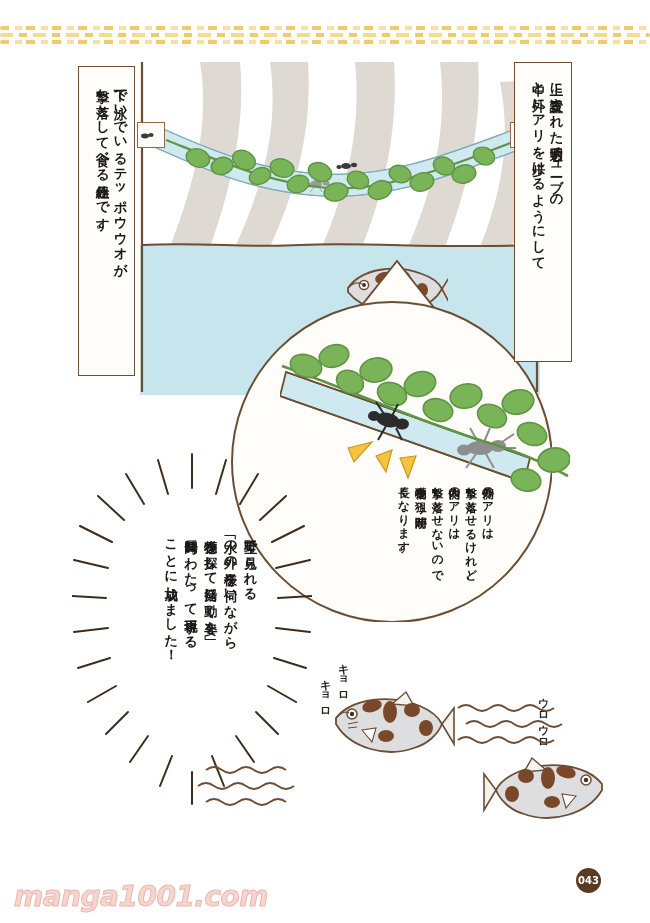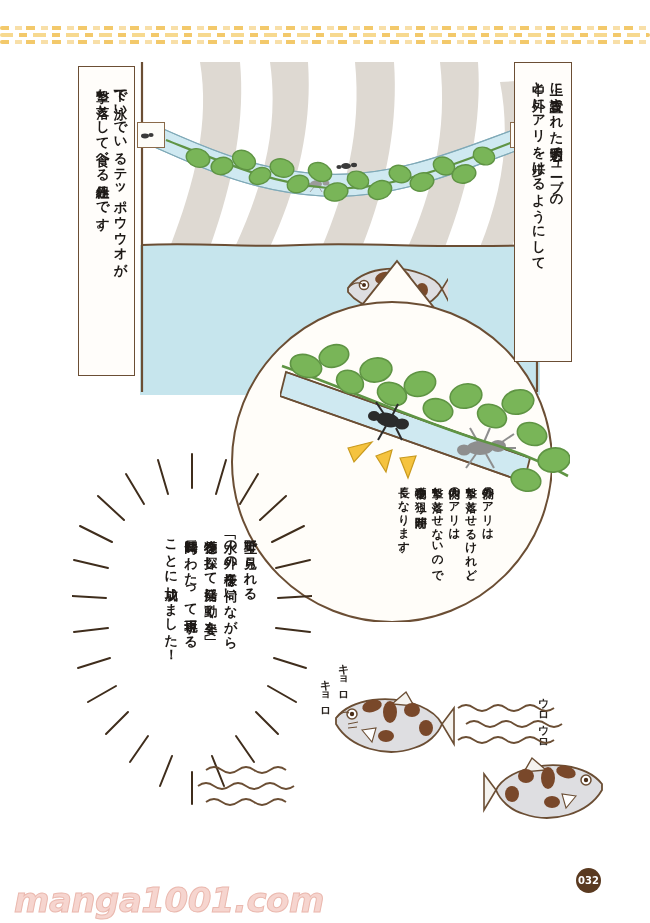--- a/index.html
+++ b/index.html
@@ -131,21 +131,21 @@
   #sfx-kyoro-a{left:336px;top:656px;}
   #sfx-kyoro-b{left:318px;top:672px;}
   #sfx-uro{left:536px;top:690px;}
 
   
   .fish-svg{position:absolute;}
 
   
   .watermark{
     position:absolute;left:14px;top:880px;
-    font-size:34px;font-weight:700;font-style:italic;
+    font-size:28px;font-weight:700;font-style:italic;
     letter-spacing:-0.5px;
     color:#f6d5cf;
     -webkit-text-stroke:1px #eab8ae;
     font-family:"DejaVu Sans","Liberation Sans",sans-serif;
   }
   .pagenum{
     position:absolute;left:576px;top:868px;
     width:25px;height:25px;border-radius:50%;
     background:#5a3a20;color:#fff;
     font-size:10px;font-weight:700;
@@ -436,15 +436,15 @@
 
   <svg class="fish-svg" style="left:196px;top:762px" width="120" height="48">
     <g stroke="#6b4e34" stroke-width="1.8" fill="none">
       <path d="M10 8 q8 -6 16 0 t16 0 t16 0 t16 0 t16 0"></path>
       <path d="M2 24 q8 -6 16 0 t16 0 t16 0 t16 0 t16 0 t16 0"></path>
       <path d="M10 40 q8 -6 16 0 t16 0 t16 0 t16 0 t16 0"></path>
     </g>
   </svg>
 
   <div class="watermark">manga1001.com</div>
-  <div class="pagenum">032</div>
+  <div class="pagenum">043</div>
 
 </div>
 
 </body></html>

